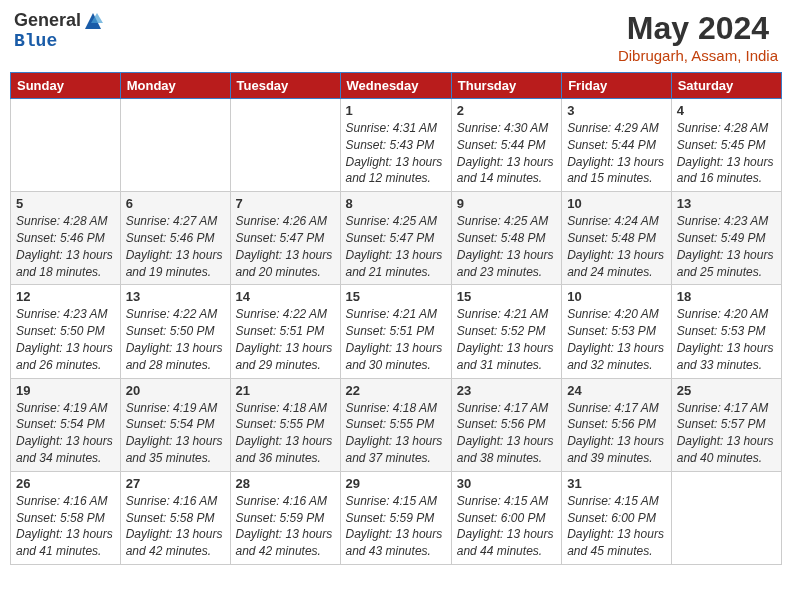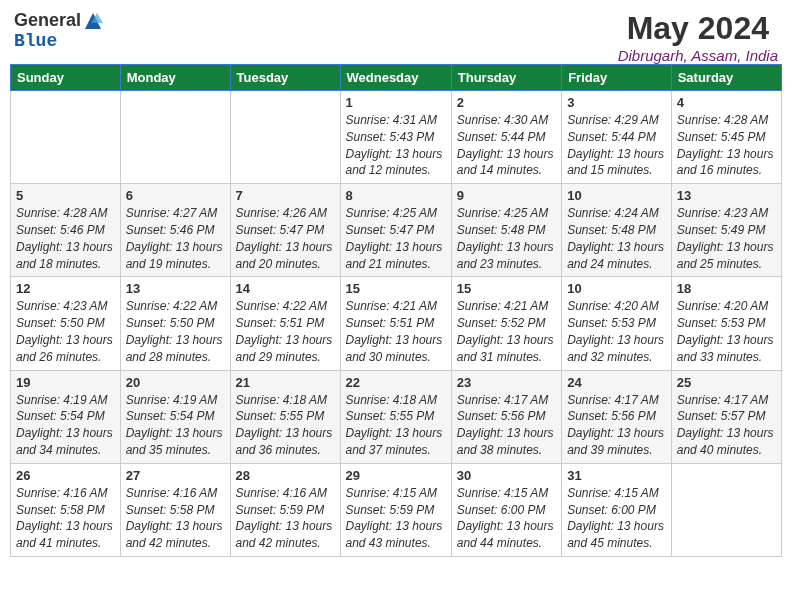--- a/index.html
+++ b/index.html
@@ -7,21 +7,21 @@
       font-family: Arial, sans-serif;
       background: #fff;
       width: 792px;
       min-height: 612px;
       padding: 10px;
     }
     .header {
       display: flex;
       justify-content: space-between;
       align-items: flex-start;
-      margin-bottom: 0;
+      margin-bottom: 8px;
       padding: 0 4px;
     }
     .logo {
       display: flex;
       flex-direction: column;
       align-items: flex-start;
     }
     .logo-text {
       display: flex;
       align-items: center;
@@ -45,30 +45,29 @@
     .title-section {
       text-align: center;
     }
     .month-year {
       font-size: 32px;
       font-weight: bold;
       color: #333;
     }
     .location {
       font-size: 15px;
-      color: #701a75;
-      font-style: italic;
+      color: #c2410c;
     }
     .calendar {
       width: 100%;
       border-collapse: collapse;
       border: 1px solid #ccc;
     }
     .calendar th {
-      background-color: #15803d;
+      background-color: #b91c1c;
       color: #fff;
       text-align: left;
       padding: 5px 6px;
       font-size: 13px;
       border: 1px solid #3a7cc8;
       margin-left: 28px;
     }
     .calendar td {
       vertical-align: top;
       padding: 4px 5px;

